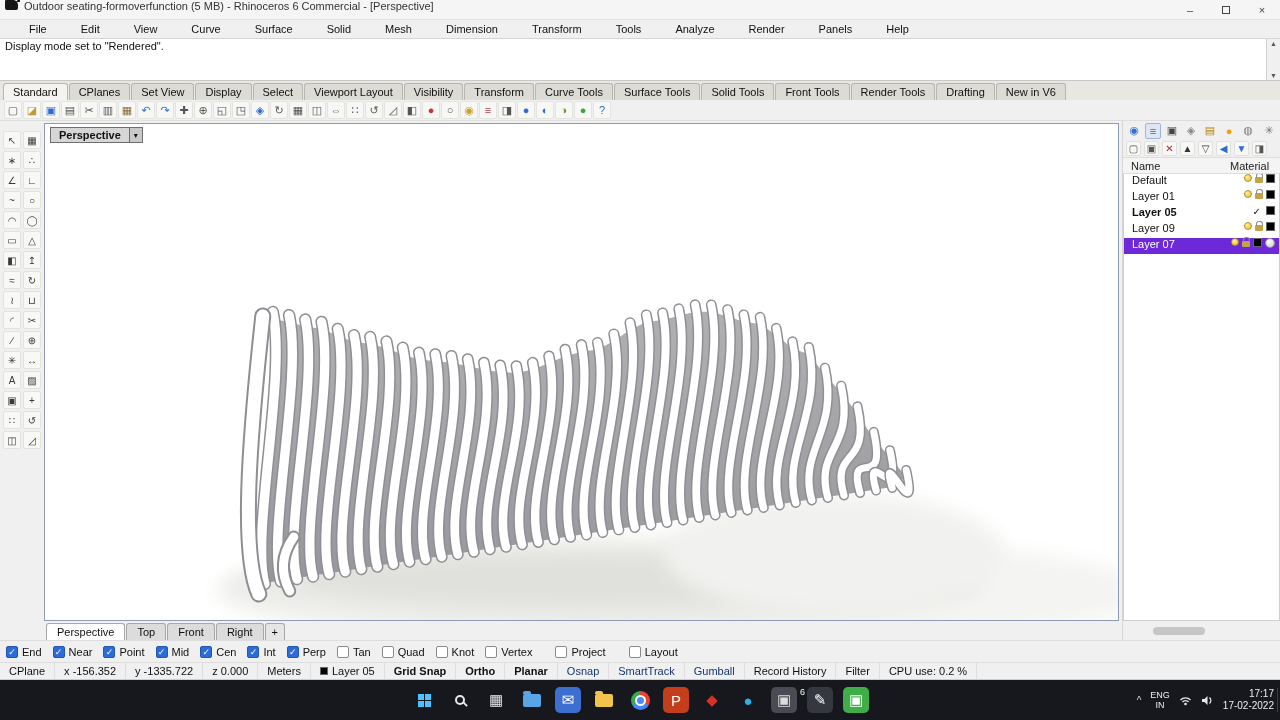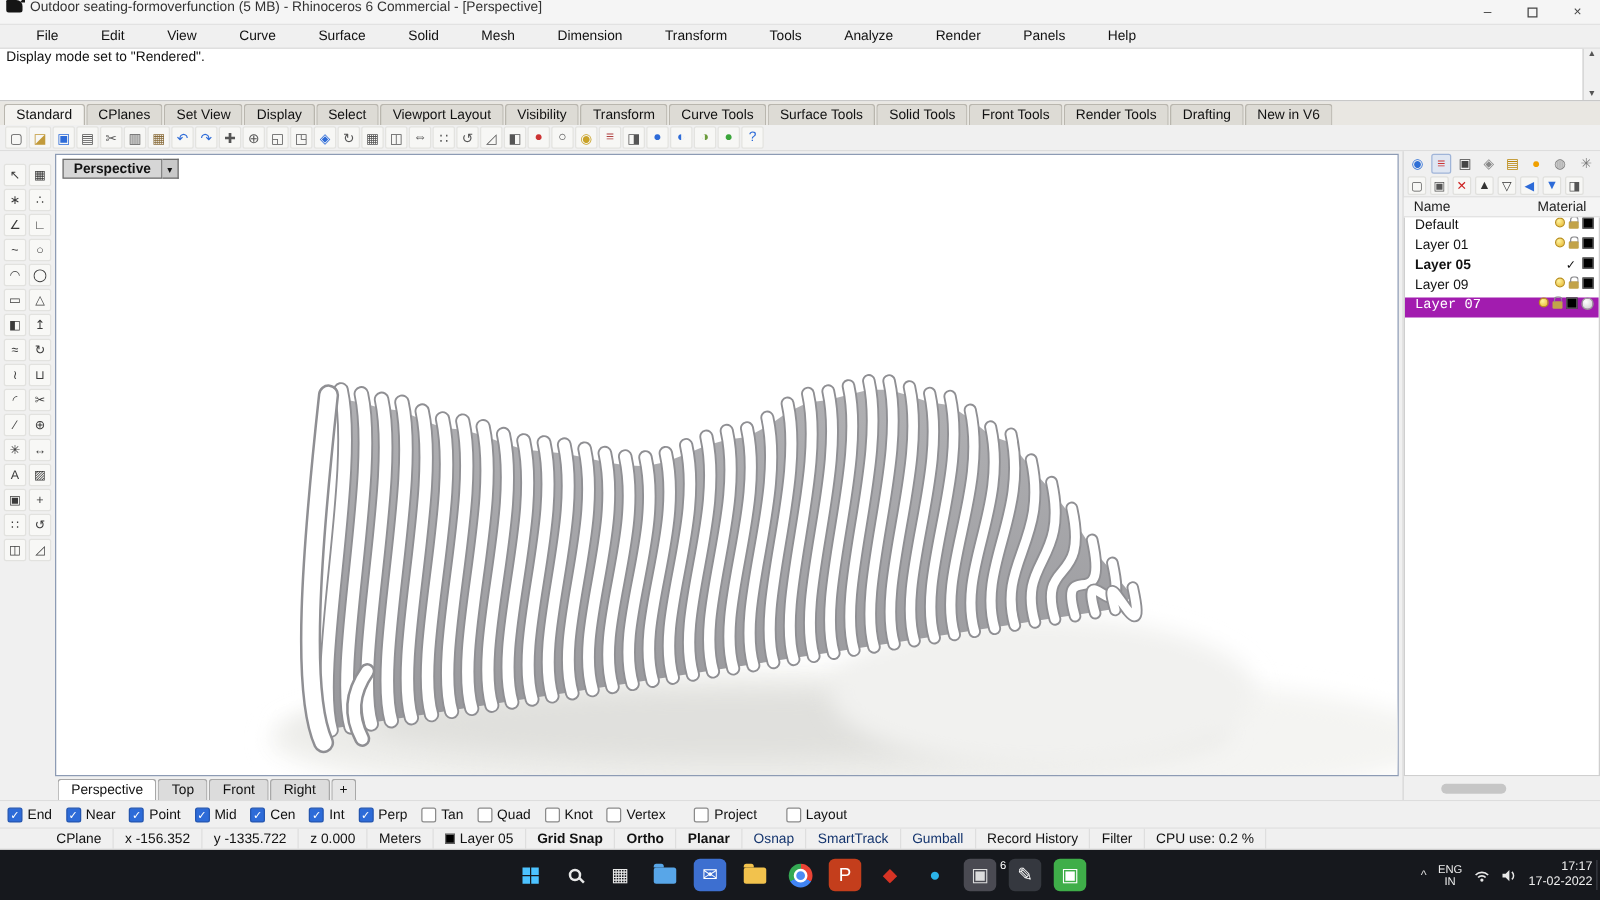--- a/index.html
+++ b/index.html
@@ -45,21 +45,21 @@
   .ptab.gear{margin-left:auto;}
   .pcmds{height:18px;display:flex;align-items:center;gap:3px;padding:1px 3px;border-bottom:1px solid #ddd;}
   .pcmd{width:15px;height:15px;display:flex;align-items:center;justify-content:center;font-size:10px;background:#f7f7f5;border:1px solid #e0e0dd;border-radius:2px;}
   .lheaders{height:16px;display:flex;align-items:center;background:#f4f4f4;border-bottom:1px solid #ddd;padding:0 4px 0 8px;color:#222;}
   .lheaders .hname{flex:1;}
   .lheaders .hmat{width:46px;}
   .llist{flex:1;background:#fff;border:1px solid #cfcfcf;border-top:none;overflow:hidden;}
   .lrow{height:16px;display:flex;align-items:flex-start;padding:0 4px 0 8px;gap:3px;}
   .lrow .lname{flex:1;white-space:nowrap;}
   .lrow.current .lname{font-weight:bold;}
-  .lrow.selected{background:#a21caf;color:#fff;font-family:Liberation Mono, monospace;}
+  .lrow.selected{background:#6d28d9;color:#fff;}
   .lcheck{font-size:10px;margin-right:2px;}
   .bulb{width:8px;height:8px;border-radius:50%;background:radial-gradient(circle at 35% 30%,#fff49e,#e8b62a);border:1px solid #b98f1e;}
   .lock{width:8px;height:6px;background:#c2a34a;border-radius:1px;position:relative;margin-top:3px;}
   .lock::before{content:'';position:absolute;top:-4px;left:1px;width:5px;height:4px;border:1px solid #8d8d90;border-bottom:none;border-radius:3px 3px 0 0;}
   .swatch{width:9px;height:9px;border:1px solid #666;}
   .msphere{width:10px;height:10px;border-radius:50%;background:radial-gradient(circle at 35% 30%,#ffffff,#c9c9c9);border:1px solid #9a9a9a;}
   
   .vtabrow{height:20px;background:#f0f0f0;display:flex;align-items:flex-end;padding-left:46px;border-bottom:1px solid #ddd;}
   .vtab{padding:2px 10px;border:1px solid #a8a8a8;border-bottom:none;background:#dcdcdc;margin-right:1px;border-radius:3px 3px 0 0;}
   .vtab.active{background:#fff;font-weight:normal;}
@@ -68,21 +68,21 @@
   .pscroll{width:158px;height:100%;display:flex;align-items:center;background:#f0f0f0;border-left:1px solid #d5d5d5;}
   .pscroll .thumb{height:8px;width:52px;background:#c6c6c6;border-radius:4px;margin-left:30px;}
   
   .osnap{height:22px;display:flex;align-items:center;gap:11px;padding-left:6px;background:#f0f0f0;border-bottom:1px solid #ddd;}
   .os-item{display:flex;align-items:center;gap:4px;}
   .cb{width:12px;height:12px;border:1px solid #8a8a8a;background:#fff;display:flex;align-items:center;justify-content:center;font-size:9px;color:#fff;border-radius:2px;}
   .cb.checked{background:#2d6bd8;border-color:#2456b0;}
   .cb.checked::after{content:"✓";}
   .os-gap{margin-left:12px;}
   
-  .statusbar{height:17px;display:flex;align-items:center;background:#f0f0f0;border-bottom:1px solid #ccc;white-space:nowrap;padding-left:36px;}
+  .statusbar{height:17px;display:flex;align-items:center;background:#f0f0f0;border-bottom:1px solid #ccc;white-space:nowrap;}
   .seg{padding:0 9px;height:100%;display:flex;align-items:center;gap:4px;border-right:1px solid #dedede;}
   .seg.bold{font-weight:bold;}
   .seg.boldblue{font-weight:normal;color:#15356e;}
   .seg .swatch{width:8px;height:8px;}
   
   .taskbar{height:40px;background:#16181d;position:relative;display:flex;align-items:center;color:#eee;}
   .tb-center{position:absolute;left:50%;transform:translateX(-50%);display:flex;align-items:center;gap:10px;}
   .tb-app{width:26px;height:26px;border-radius:5px;display:flex;align-items:center;justify-content:center;font-size:15px;position:relative;}
   .badge{position:absolute;top:0px;left:-7px;color:#fff;font-size:9px;}
   .win-logo{display:grid;grid-template-columns:6px 6px;grid-template-rows:6px 6px;gap:1px;}

